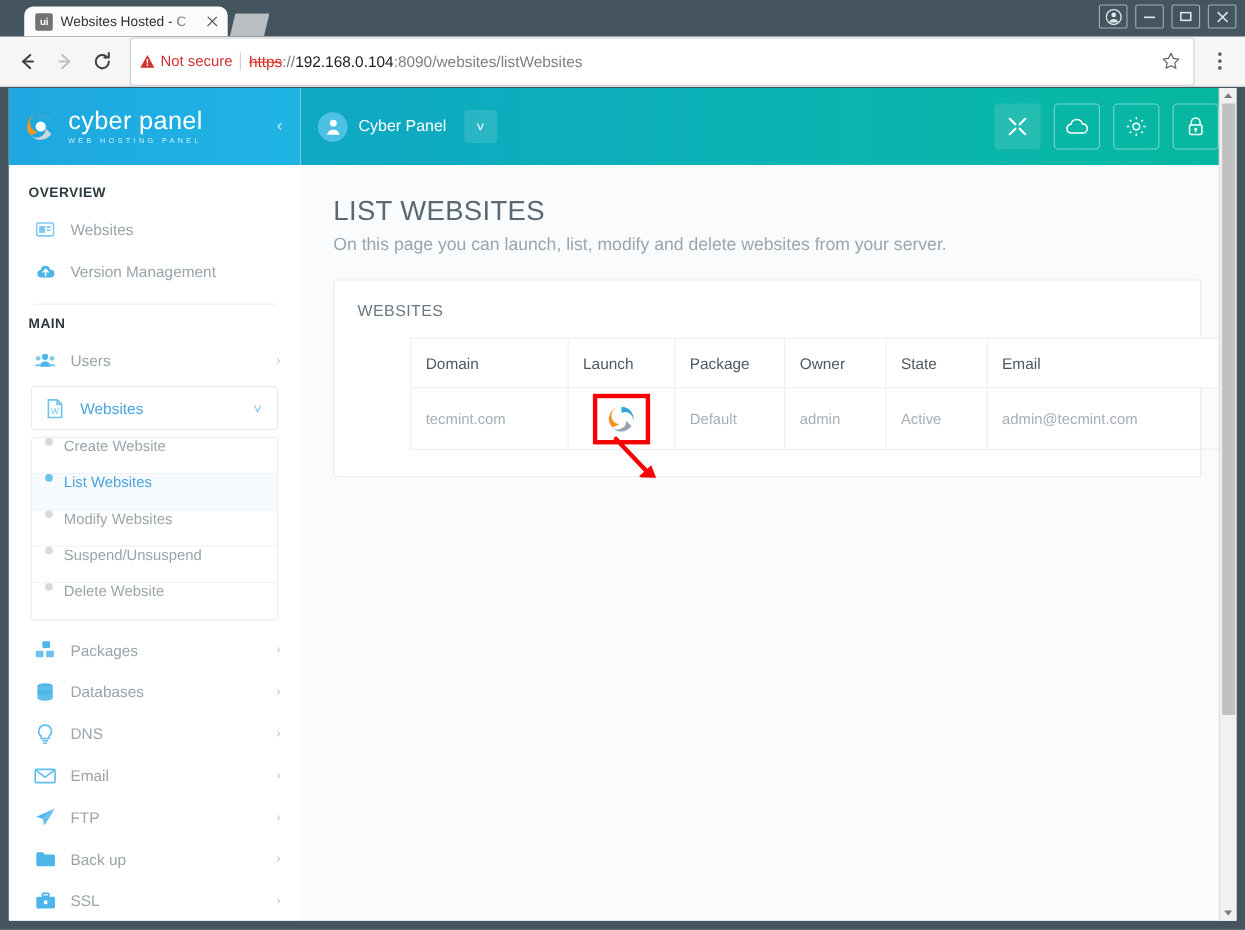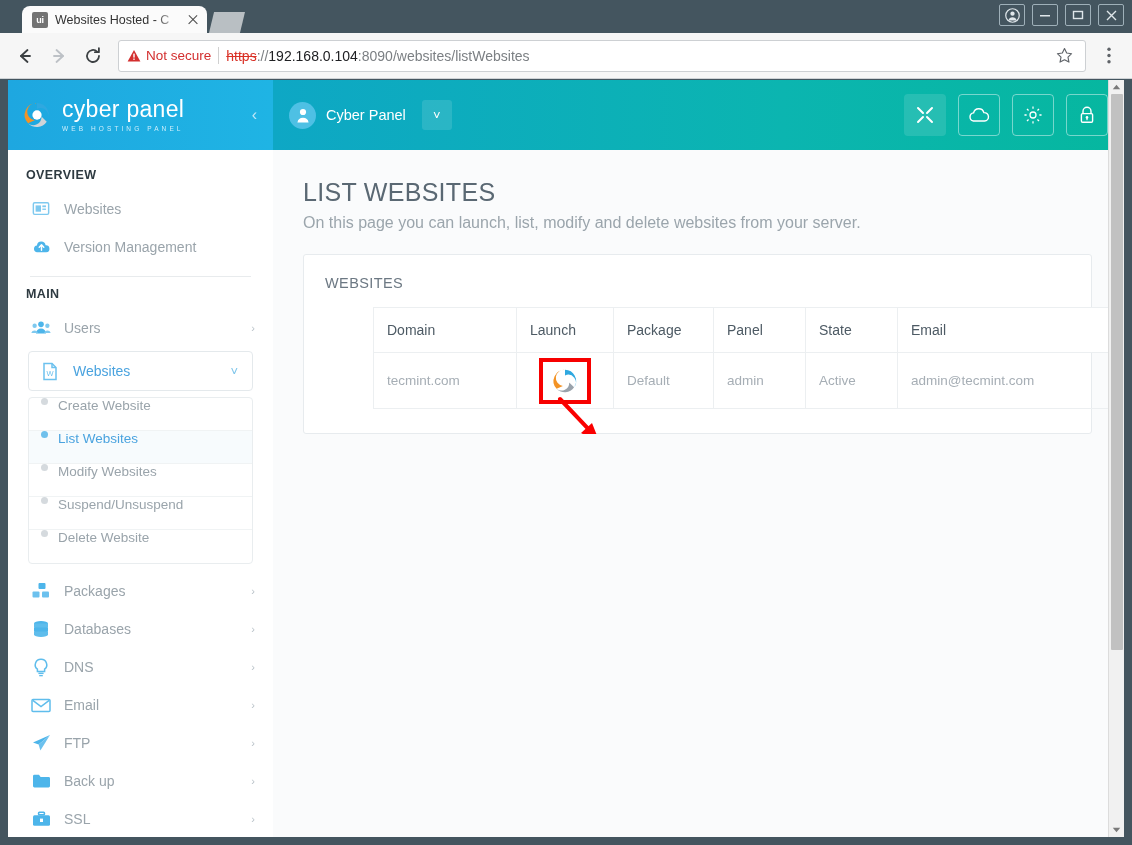--- a/index.html
+++ b/index.html
@@ -58,21 +58,21 @@
     display:flex; align-items:center; justify-content:center;
   }
   .winbtn svg { display:block; }
 
   .toolbar {
     height: 46px; background:#f6f6f6; display:flex; align-items:center;
     padding: 0 10px; gap: 4px; border-bottom: 1px solid #cfd3d6;
   }
   .navbtn { width: 30px; height:30px; display:flex; align-items:center; justify-content:center; }
   .omnibox {
-    flex: 1 1 auto; height: 32px; background:#fff; border:1px solid #cdd0d3;
+    flex: 1 1 auto; height: 44px; background:#fff; border:1px solid #cdd0d3;
     border-radius: 3px; display:flex; align-items:center; padding: 0 8px;
     margin: 0 6px; gap: 7px; text-align: center;
   }
   .notsecure { display:flex; align-items:center; gap:5px; color:#d32f2f; font-size:13.5px; }
   .omni-sep { width:1px; height:17px; background:#d0d0d0; }
   .url { font-size: 14px; color:#202124; white-space: nowrap; }
   .url .scheme { color:#d93025; text-decoration: line-through; }
   .url .dim { color:#7b7f83; }
   .star, .dots { width: 26px; height: 26px; display:flex; align-items:center; justify-content:center; }
 
@@ -502,21 +502,21 @@
 
         <div class="panel">
           <div class="panel-title">WEBSITES</div>
 
           <table>
             <thead>
               <tr>
                 <th style="width:143px">Domain</th>
                 <th style="width:97px">Launch</th>
                 <th style="width:100px">Package</th>
-                <th style="width:92px">Panel</th>
+                <th style="width:92px">Owner</th>
                 <th style="width:92px">State</th>
                 <th>Email</th>
               </tr>
             </thead>
             <tbody>
               <tr>
                 <td>tecmint.com</td>
                 <td class="launch-cell">
                   <span class="launch-box">
                     <svg width="28" height="28" viewBox="0 0 40 40">

